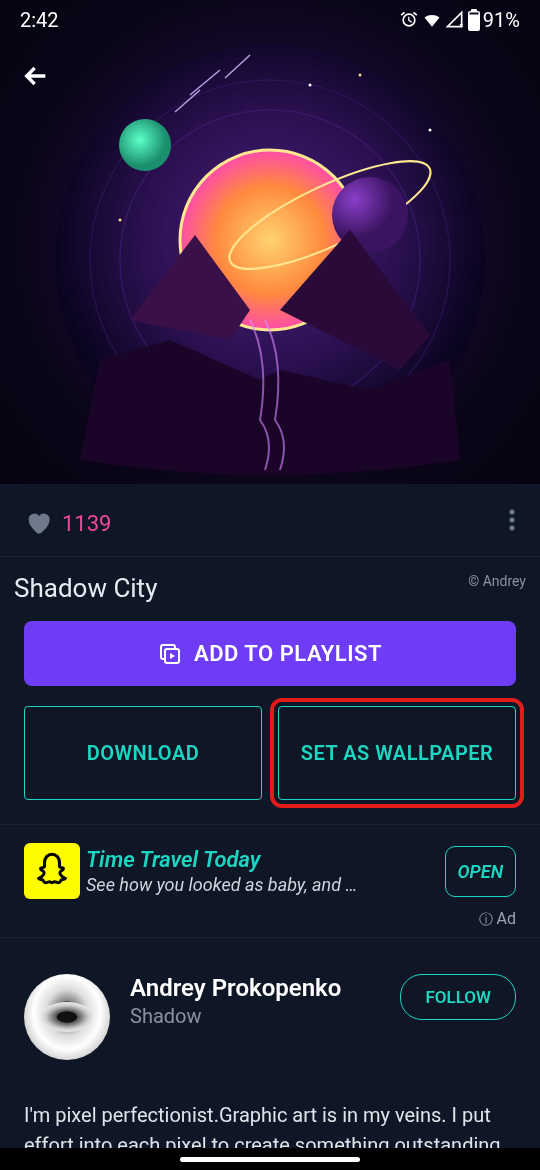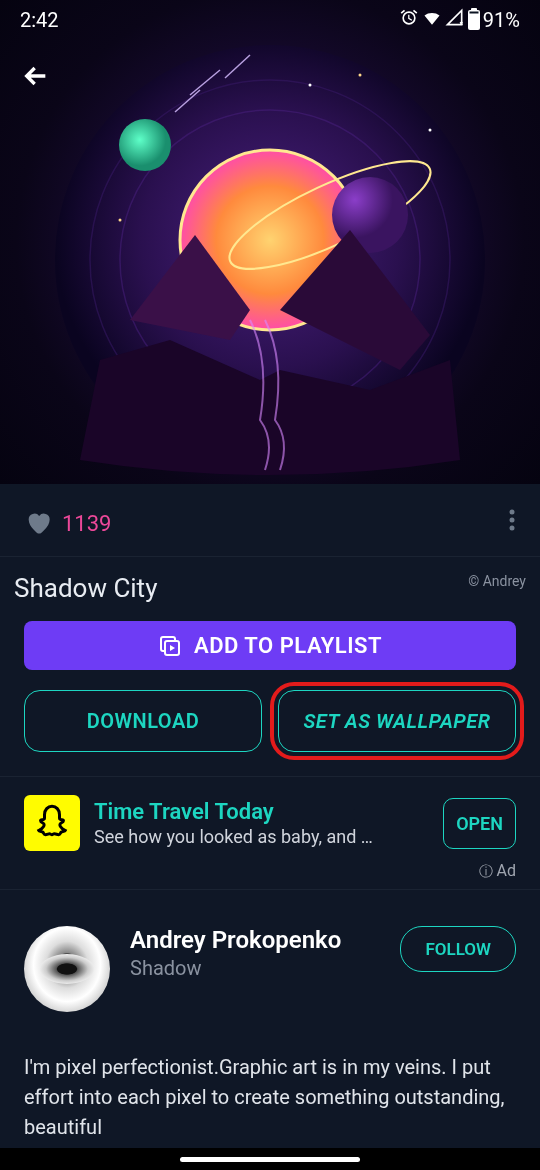--- a/index.html
+++ b/index.html
@@ -18,21 +18,21 @@
       align-items: center;
       padding: 8px 20px 4px;
       font-size: 20px;
       font-weight: 400;
       position: absolute;
       top: 0;
       left: 0;
       right: 0;
       z-index: 10;
     }
-    .status-right { display: flex; align-items: flex-start; gap: 2px; }
+    .status-right { display: flex; align-items: center; gap: 2px; }
     .hero {
       width: 540px;
       height: 484px;
       background: radial-gradient(circle at 50% 50%, #2a1450 0%, #1a0b35 40%, #0a0518 70%, #050310 100%);
       position: relative;
       overflow: hidden;
     }
     .back-btn {
       position: absolute;
       top: 60px;
@@ -66,61 +66,61 @@
       align-items: flex-start;
       padding: 16px 14px 18px;
       background: #0f1726;
     }
     .title { font-size: 26px; font-weight: 400; color: #e8ecf2; }
     .copyright { font-size: 14px; color: #8a92a0; text-align: right; }
     .playlist-btn {
       margin: 0 24px 20px;
       background: #6e3cf5;
       border-radius: 8px;
-      padding: 12px;
+      padding: 20px;
       display: flex;
       align-items: center;
       justify-content: center;
       gap: 12px;
       font-size: 22px;
       font-weight: 600;
       letter-spacing: 0.5px;
       cursor: pointer;
     }
     .playlist-icon { width: 24px; height: 24px; }
     .btn-row {
       display: flex;
       gap: 16px;
       padding: 0 24px 24px;
       background: #0f1726;
       border-bottom: 1px solid #1a2332;
     }
     .outline-btn {
       flex: 1;
       border: 1.5px solid #1dd6c1;
-      border-radius: 16px;
-      padding: 18px 8px;
+      border-radius: 4px;
+      padding: 34px 8px;
       text-align: center;
       color: #1dd6c1;
       font-size: 20px;
       font-weight: 600;
       letter-spacing: 0.5px;
       cursor: pointer;
     }
     .highlighted {
       outline: 4px solid #e31b1b;
       outline-offset: 4px;
+    }
+    .ad-row {
+      display: flex;
+      align-items: center;
+      padding: 18px 24px 10px;
+      gap: 6px;
+      background: #0f1726;
       font-style: italic;
-    }
-    .ad-row {
-      display: flex;
-      align-items: center;
-      padding: 18px 24px 10px;
-      gap: 14px;
-      background: #0f1726;
     }
     .ad-icon {
       width: 56px;
       height: 56px;
       background: #fffc00;
       border-radius: 6px;
       display: flex;
       align-items: center;
       justify-content: center;
     }

